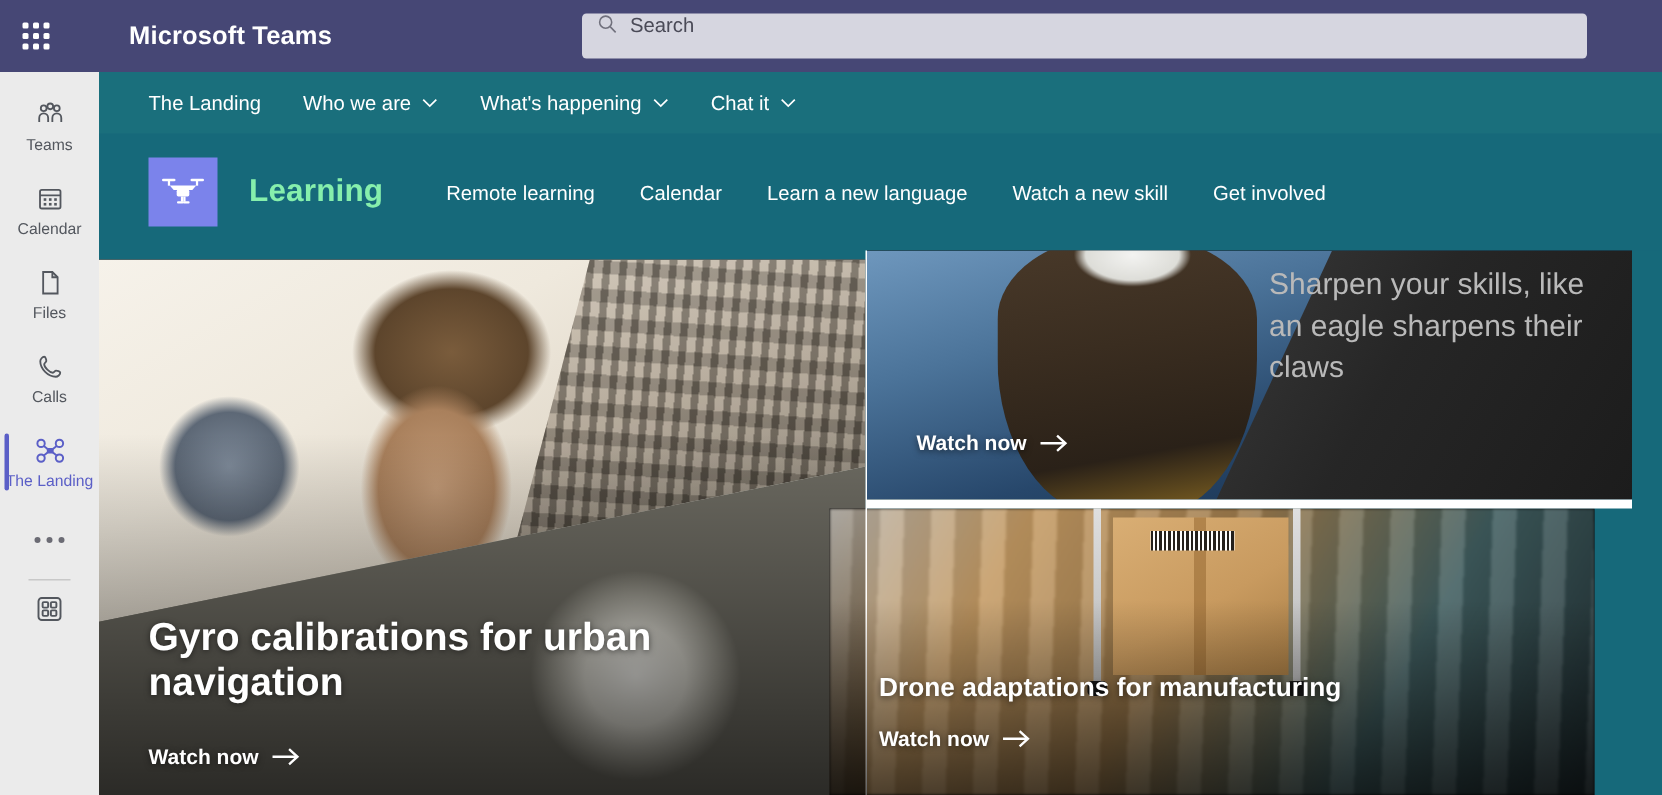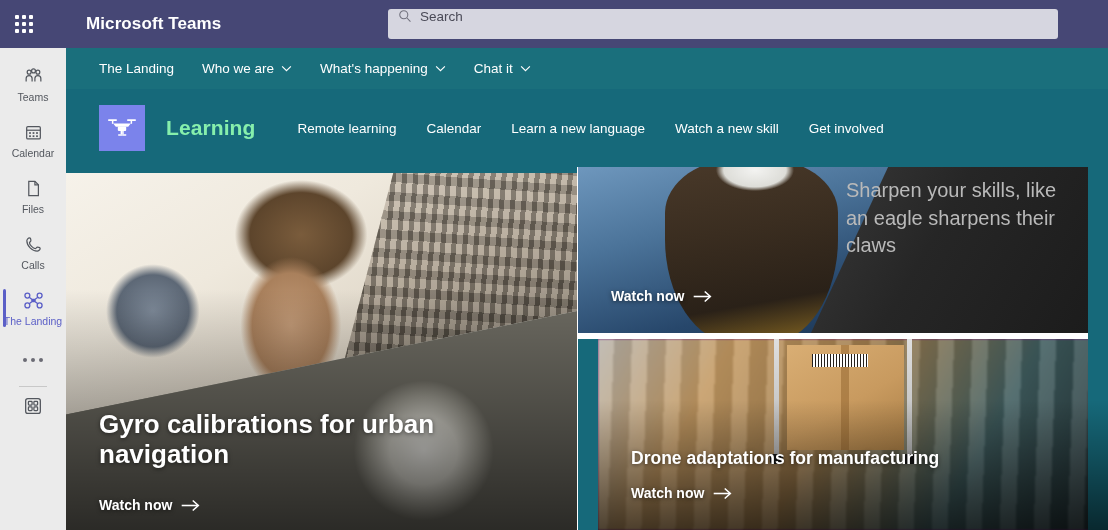--- a/index.html
+++ b/index.html
@@ -96,25 +96,25 @@
   .site-links { display: flex; align-items: center; gap: 30px; margin-left: 42px; }
   .site-link { color: #fff; font-size: 13.5px; cursor: pointer; white-space: nowrap; }
 
   
   .cards {
     position: absolute; left: 0; top: 119px; width: 1042px; height: 363px;
     padding: 0 20px 0 0;
   }
   .card {
     position: absolute; overflow: hidden; cursor: pointer;
-    background: #701a75;
+    background: #000000;
   }
   .card-hero  { left: 0;   top: 6px;   width: 511px; height: 363px; }
   .card-eagle { left: 512px; top: 0;   width: 510px; height: 166px; }
-  .card-drone { left: 532px; top: 172px; width: 510px; height: 191px; }
+  .card-drone { left: 487px; top: 172px; width: 510px; height: 191px; }
 
   .card-body {
     position: absolute; left: 0; bottom: 0; width: 100%;
     padding: 0 0 0 33px; z-index: 4;
   }
   .card-title {
     color: #fff; font-weight: bold; text-shadow: 0 1px 4px rgba(0,0,0,.55);
   }
   .card-hero .card-title { font-size: 26px; line-height: 1.18; max-width: 380px; }
   .card-eagle .card-title { font-size: 17.5px; }

